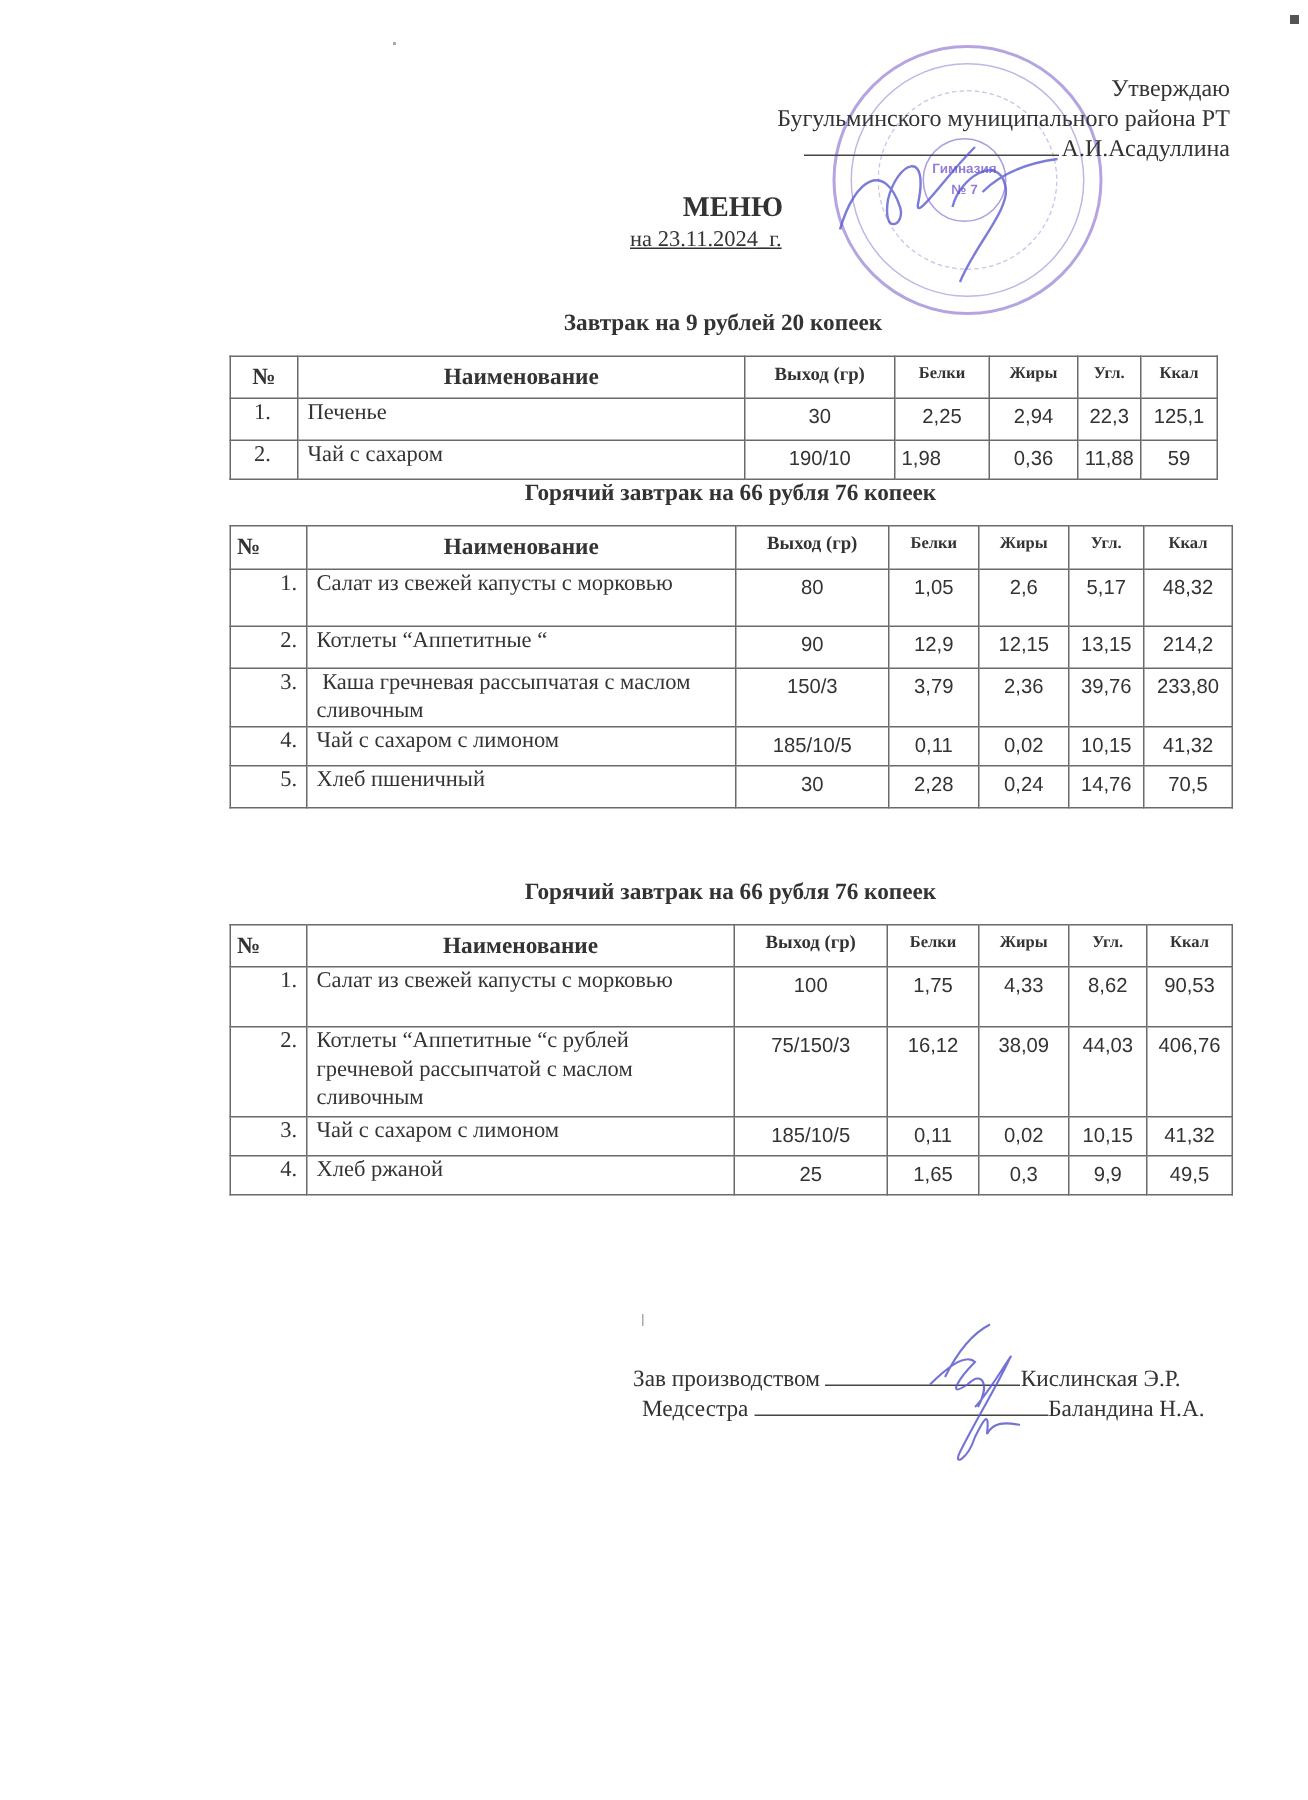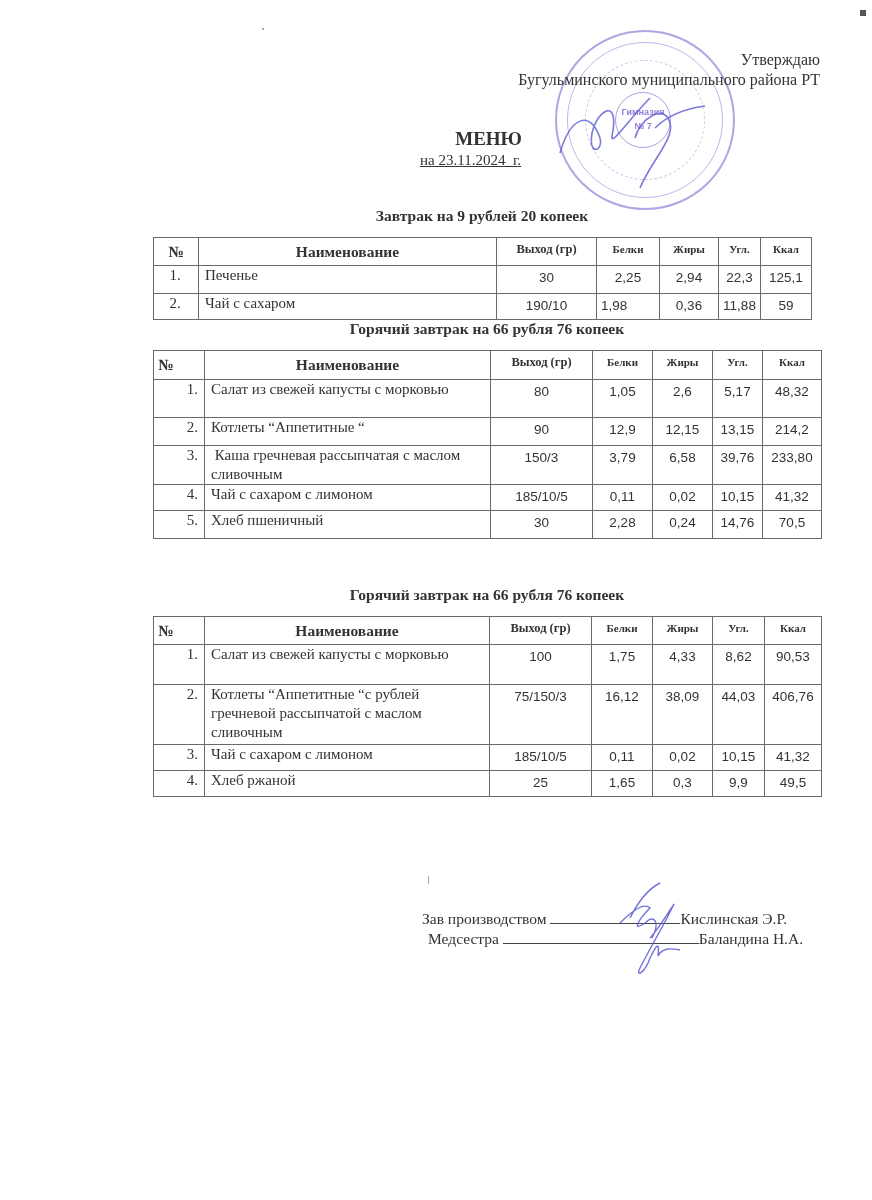--- a/index.html
+++ b/index.html
@@ -45,20 +45,23 @@
   </div>
 </div>
 
 <svg class="sig" style="left:540px;top:78px;" width="180" height="120" viewBox="0 0 180 120">
   <path d="M20 75 C 30 40, 50 30, 60 60 C 64 72, 48 80, 52 55 C 58 30, 80 20, 72 58 C 70 70, 90 40, 110 20 M95 60 C 100 40, 125 25, 130 45 C 135 60, 110 85, 100 110 M115 50 C 130 35, 150 30, 165 28" fill="none" stroke="#5a5ad0" stroke-width="1.6" opacity="0.8"></path>
 </svg>
 
 <div class="approval">
   <div>Утверждаю</div>
   <div>Бугульминского муниципального района РТ</div>
+  <div class="name-line">
+    <span class="under"></span><span>А.И.Асадуллина</span>
+  </div>
 </div>
 
 <div class="menu-title">МЕНЮ</div>
 <div class="menu-date"><span>на 23.11.2024_г</span><span class="dot">.</span></div>
 
 <div class="section-title" style="left:153px;top:207px;width:658px;">Завтрак на 9 рублей 20 копеек</div>
 <table class="menu t1" style="left:153px;top:237px;width:658px;">
   <colgroup>
       <col style="width:45px">
       <col style="width:298px">
@@ -136,21 +139,21 @@
     <td class="val">12,9</td>
     <td class="val">12,15</td>
     <td class="val">13,15</td>
     <td class="val">214,2</td>
   </tr>
   <tr style="height:38px">
     <td class="num">3.</td>
     <td class="name" style="white-space:pre-wrap"> Каша гречневая рассыпчатая с маслом сливочным</td>
     <td class="val">150/3</td>
     <td class="val">3,79</td>
-    <td class="val">6,58</td>
+    <td class="val">2,36</td>
     <td class="val">39,76</td>
     <td class="val">233,80</td>
   </tr>
   <tr style="height:26px">
     <td class="num">4.</td>
     <td class="name">Чай с сахаром с лимоном</td>
     <td class="val">185/10/5</td>
     <td class="val">0,11</td>
     <td class="val">0,02</td>
     <td class="val">10,15</td>

